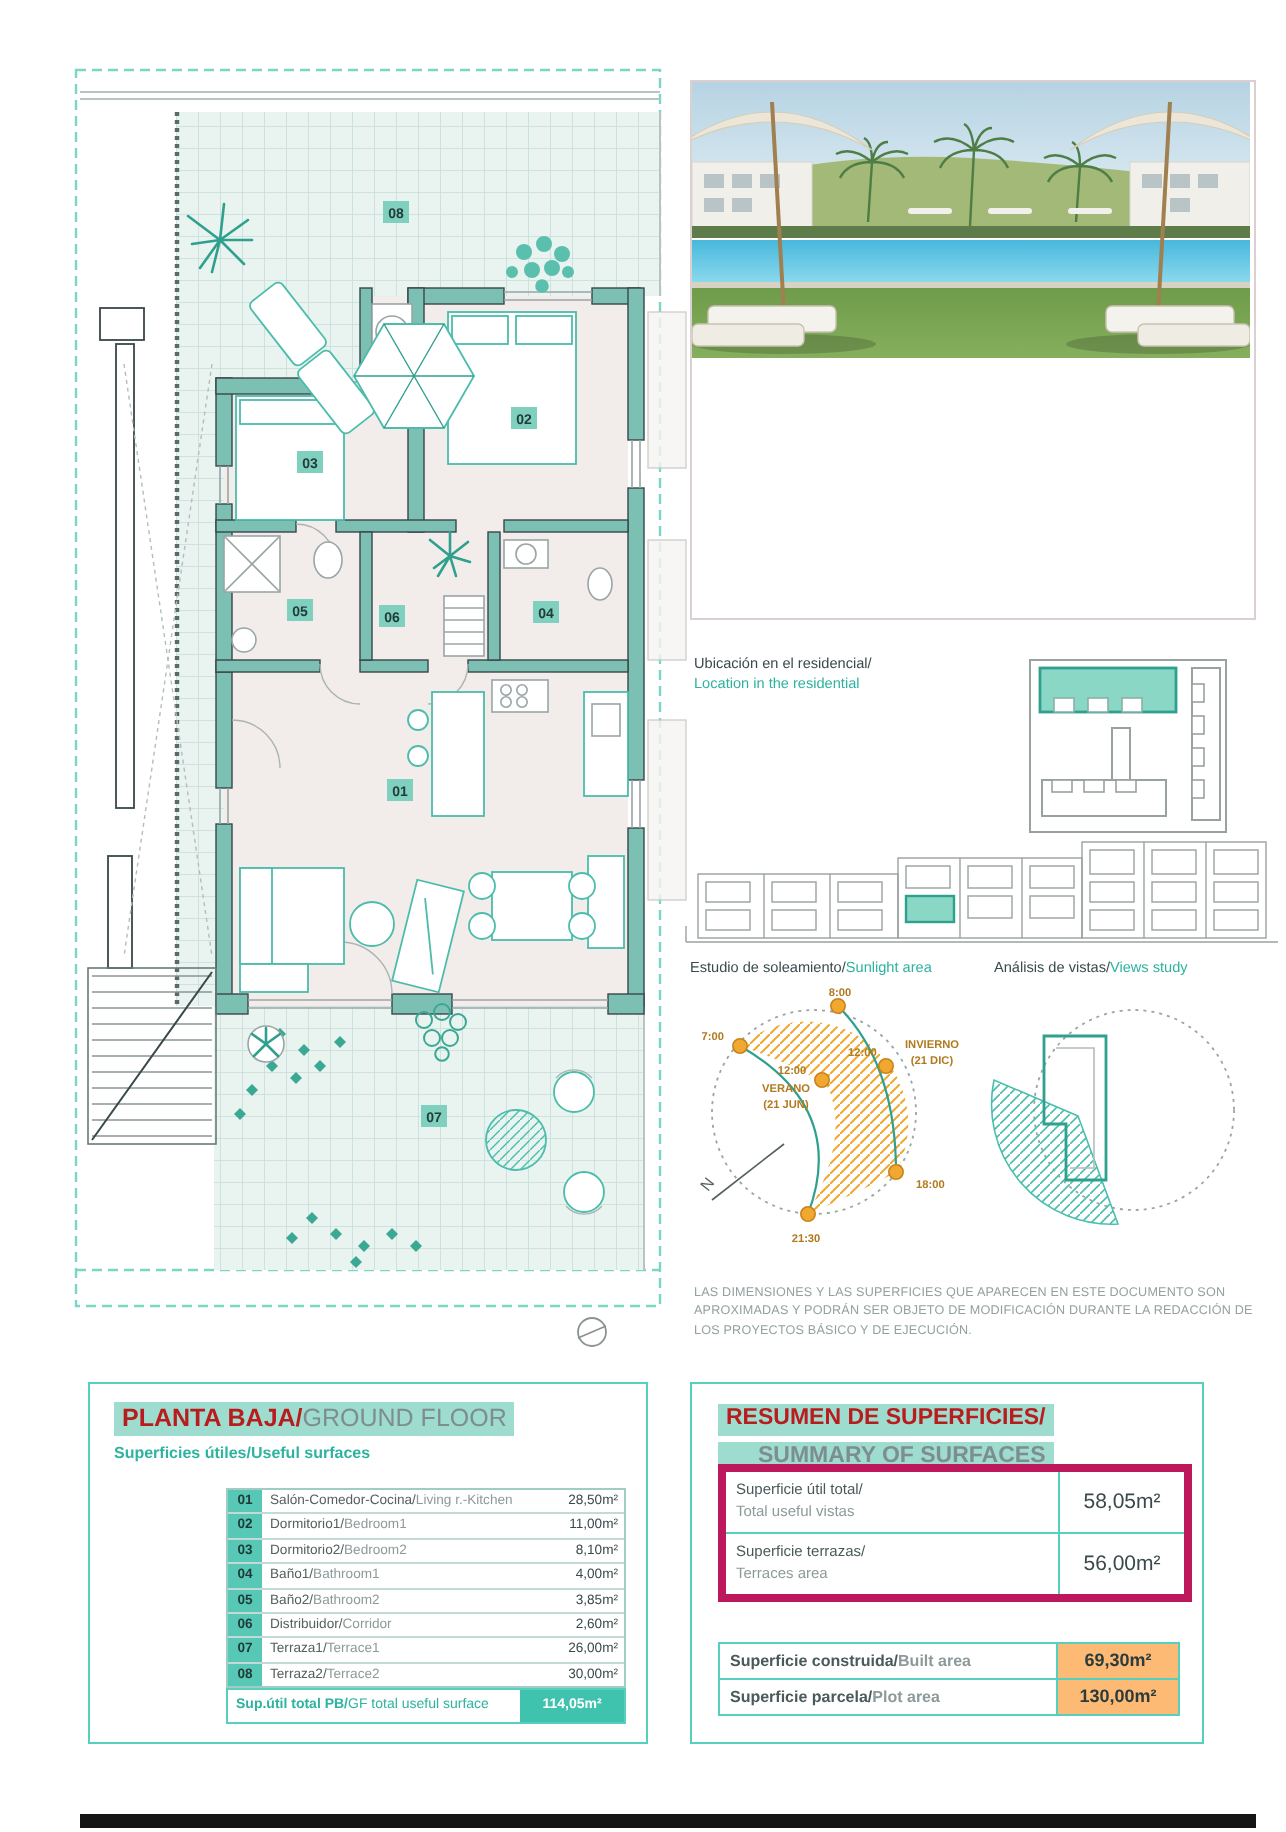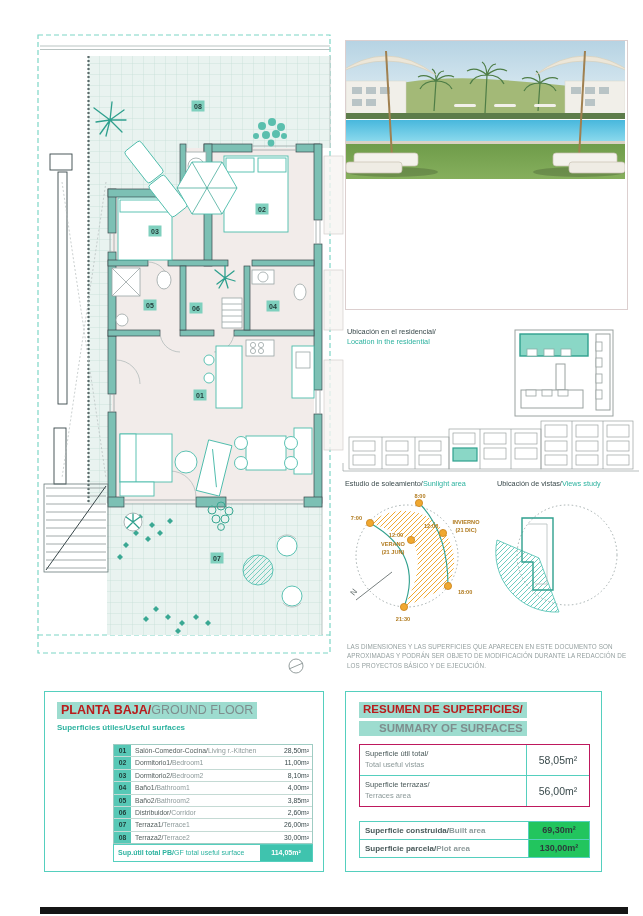--- a/index.html
+++ b/index.html
@@ -40,35 +40,35 @@
   .gf-row:first-child{border-top:none;}
   .gf-num{width:17px;background:#57c8b6;color:#1f3a36;font-weight:bold;text-align:center;line-height:11.4px;}
   .gf-name{flex:1;padding-left:4px;line-height:11.4px;color:#55605f;white-space:nowrap;overflow:hidden;}
   .gf-area{width:46px;text-align:right;padding-right:3px;line-height:11.4px;color:#3a4a4c;}
   #gf-total{position:absolute;left:68px;top:152px;width:198px;height:16px;border:1px solid #55cfbe;display:flex;}
   #gf-total .lbl{flex:1;font-size:7px;line-height:15px;padding-left:4px;color:#2eb3a0;white-space:nowrap;}
   #gf-total .lbl b{font-weight:bold;}
   #gf-total .val{width:52px;background:#3fc3ae;color:#fff;font-size:7px;font-weight:bold;text-align:center;line-height:15px;}
   
   .sum-title{font-size:11.5px;font-weight:bold;line-height:1.1;}
-  #sum-table1{position:absolute;left:13px;top:52px;width:229px;border:1px solid #be185d;}
+  #sum-table1{position:absolute;left:13px;top:40px;width:229px;border:4px solid #be185d;}
   .sum1-row{display:flex;min-height:30px;border-top:1px solid #55cfbe;}
   .sum1-row:first-child{border-top:none;}
   .sum1-lab{flex:1;padding:3px 0 3px 5px;font-size:7.5px;line-height:1.5;}
   .sum1-lab .l1{color:#4a5a5a;}
   .sum1-lab .l2{color:#8d9a9a;}
   .sum1-val{width:62px;border-left:1px solid #55cfbe;display:flex;align-items:center;justify-content:center;
             font-size:10.5px;color:#3a4a4c;}
   #sum-table2{position:absolute;left:13px;top:129px;width:229px;border:1px solid #55cfbe;}
   .sum2-row{display:flex;height:17px;border-top:1px solid #55cfbe;font-weight:bold;}
   .sum2-row:first-child{border-top:none;}
   .sum2-lab{flex:1;font-size:8px;line-height:17px;padding-left:5px;white-space:nowrap;}
   .sum2-lab .es{color:#4a5a5a;}
   .sum2-lab .en{color:#8d9a9a;}
-  .sum2-val{width:60px;background:#22c55e;border-left:1px solid #55cfbe;font-size:9px;color:#2c3c3c;
+  .sum2-val{width:60px;background:#fdba74;border-left:1px solid #55cfbe;font-size:9px;color:#2c3c3c;
             text-align:center;line-height:17px;}
   #bottom-bar{background:#151515;}
 </style>
 </head>
 <body>
 
 <div id="page">
 
   <svg class="abs" style="left:0;top:30px" width="345" height="660" viewBox="0 0 345 660">
     <defs>
@@ -492,21 +492,21 @@
     <text class="sun-lbl2" x="53" y="54">VERANO</text>
     <text class="sun-lbl2" x="53" y="62">(21 JUN)</text>
     <text class="sun-lbl" x="84" y="36">12:00</text>
     <text class="sun-lbl2" x="126" y="32">INVIERNO</text>
     <text class="sun-lbl2" x="126" y="40">(21 DIC)</text>
     <text class="sun-lbl" x="118" y="102">18:00</text>
     <text class="sun-lbl2" x="63" y="129">21:30</text>
   </svg>
 
   <div class="abs sec-title" style="left:497px;top:479px;">
-    <span class="es">Ubicación de vistas/</span><span class="en">Views study</span>
+    <span class="es">Análisis de vistas/</span><span class="en">Views study</span>
   </div>
 
   <svg class="abs" style="left:495px;top:492px" width="148" height="150" viewBox="0 0 148 150">
     <defs>
       <pattern id="hatchT2" width="5" height="5" patternUnits="userSpaceOnUse">
         <path d="M0 5 L5 0" stroke="#49bfae" stroke-width="0.8"></path>
       </pattern>
     </defs>
     <circle cx="72" cy="63" r="50" fill="none" stroke="#9aa5a5" stroke-width="0.9" stroke-dasharray="1.5 2.5"></circle>
     <path d="M44 66 L2 48 A60 60 0 0 0 64 120 Z" fill="url(#hatchT2)" stroke="#49bfae" stroke-width="0.8"></path>

